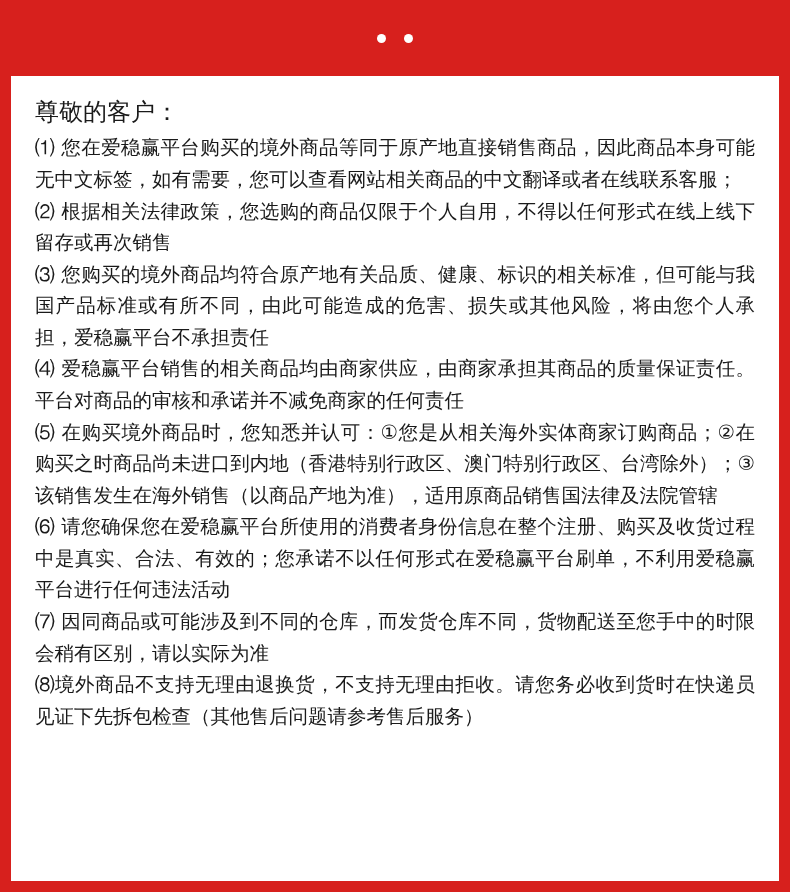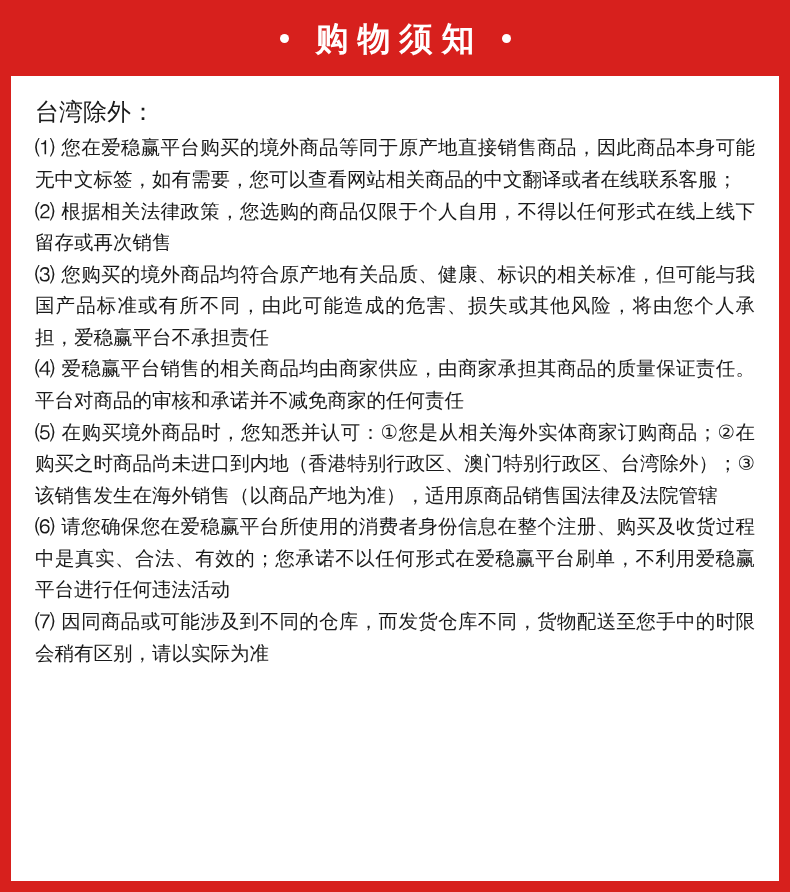--- a/index.html
+++ b/index.html
@@ -78,28 +78,28 @@
     text-align: justify;
   }
 </style>
 </head>
 <body>
 
 <div class="notice-card">
 
   <div class="notice-header">
     <span class="header-dot"></span>
-    <span class="header-title">购物须知</span>
     <span class="header-dot"></span>
   </div>
 
   <div class="notice-body">
-    <div class="salutation">台湾除外：</div>
+    <div class="salutation">尊敬的客户：</div>
     <p class="clause">⑴ 您在爱稳赢平台购买的境外商品等同于原产地直接销售商品，因此商品本身可能无中文标签，如有需要，您可以查看网站相关商品的中文翻译或者在线联系客服；</p>
     <p class="clause">⑵ 根据相关法律政策，您选购的商品仅限于个人自用，不得以任何形式在线上线下留存或再次销售</p>
     <p class="clause">⑶ 您购买的境外商品均符合原产地有关品质、健康、标识的相关标准，但可能与我国产品标准或有所不同，由此可能造成的危害、损失或其他风险，将由您个人承担，爱稳赢平台不承担责任</p>
     <p class="clause">⑷ 爱稳赢平台销售的相关商品均由商家供应，由商家承担其商品的质量保证责任。平台对商品的审核和承诺并不减免商家的任何责任</p>
     <p class="clause">⑸ 在购买境外商品时，您知悉并认可：①您是从相关海外实体商家订购商品；②在购买之时商品尚未进口到内地（香港特别行政区、澳门特别行政区、台湾除外）；③该销售发生在海外销售（以商品产地为准），适用原商品销售国法律及法院管辖</p>
     <p class="clause">⑹ 请您确保您在爱稳赢平台所使用的消费者身份信息在整个注册、购买及收货过程中是真实、合法、有效的；您承诺不以任何形式在爱稳赢平台刷单，不利用爱稳赢平台进行任何违法活动</p>
     <p class="clause">⑺ 因同商品或可能涉及到不同的仓库，而发货仓库不同，货物配送至您手中的时限会稍有区别，请以实际为准</p>
+    <p class="clause">⑻境外商品不支持无理由退换货，不支持无理由拒收。请您务必收到货时在快递员见证下先拆包检查（其他售后问题请参考售后服务）</p>
   </div>
 
 </div>
 
 </body></html>

